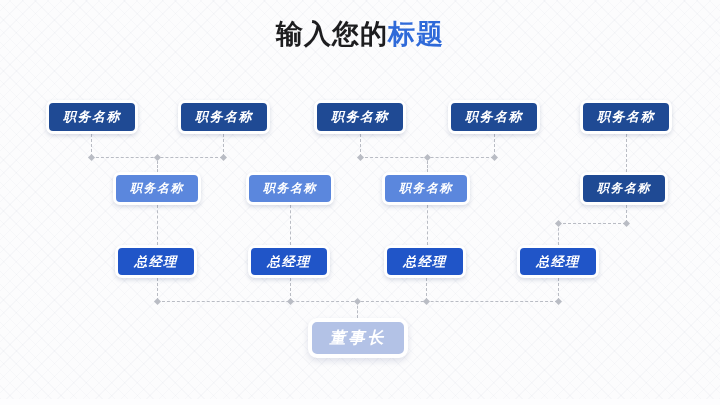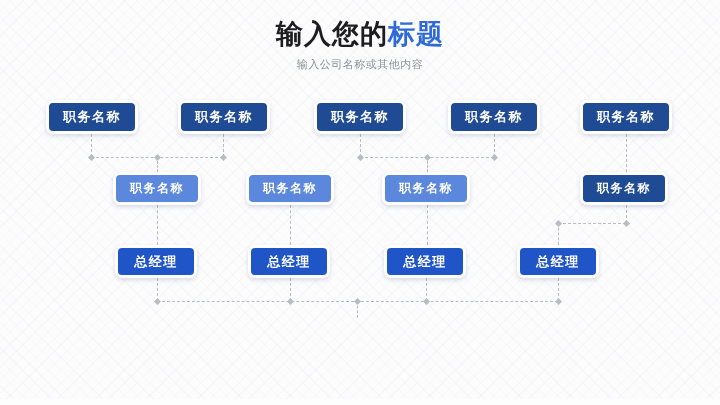--- a/index.html
+++ b/index.html
@@ -54,40 +54,40 @@
     border-radius:7px;
     color:#ffffff;
     font-weight:bold;
     letter-spacing:1.5px;
     box-sizing:border-box;
     background-clip:padding-box;
     border:3px solid #ffffff;
     box-shadow:0 2px 4px rgba(40,60,110,0.17);
     white-space:nowrap;
     user-select:none;
+    font-style:italic;
   }
   .lvl1{ background:#1f4a94; font-size:13px; }
   .lvl2-light{ background:#5b87dd; font-size:12px; }
   .lvl2-dark{ background:#1f4a94; font-size:12px; }
   .lvl3{ background:#2055c8; font-size:13px;align-items:center; }
   .lvl4{
     background:#b3c2e6; font-size:16px; letter-spacing:3px;
     border-radius:9px; border-width:4px;
     box-shadow:0 3px 6px rgba(40,60,110,0.14);
   }
 </style>
 </head>
 <body>
 
 <div id="stage">
 
   <div class="title">
     <span>输入您的</span><span class="accent">标题</span>
   </div>
-  <div class="subtitle">输入公司名称或其他内容</div>
 
   <div class="conn vline" style="left:91px;  top:134px; height:23px;"></div>
   <div class="conn vline" style="left:223px; top:134px; height:23px;"></div>
   <div class="conn hline" style="left:91px;  top:157px; width:132px;"></div>
   <div class="conn vline" style="left:157px; top:157px; height:15px;"></div>
   <div class="dot" style="left:89px;  top:155px;"></div>
   <div class="dot" style="left:155px; top:155px;"></div>
   <div class="dot" style="left:221px; top:155px;"></div>
 
   <div class="conn vline" style="left:360px; top:134px; height:23px;"></div>
@@ -157,14 +157,17 @@
   <div class="node lvl3" style="left:248px; top:245px; width:82px; height:33px;">
     <span>总经理</span>
   </div>
   <div class="node lvl3" style="left:384px; top:245px; width:82px; height:33px;">
     <span>总经理</span>
   </div>
   <div class="node lvl3" style="left:517px; top:245px; width:82px; height:33px;">
     <span>总经理</span>
   </div>
 
+  <div class="node lvl4" style="left:308px; top:318px; width:100px; height:40px;">
+    <span>董事长</span>
+  </div>
 
 </div>
 
 </body></html>

